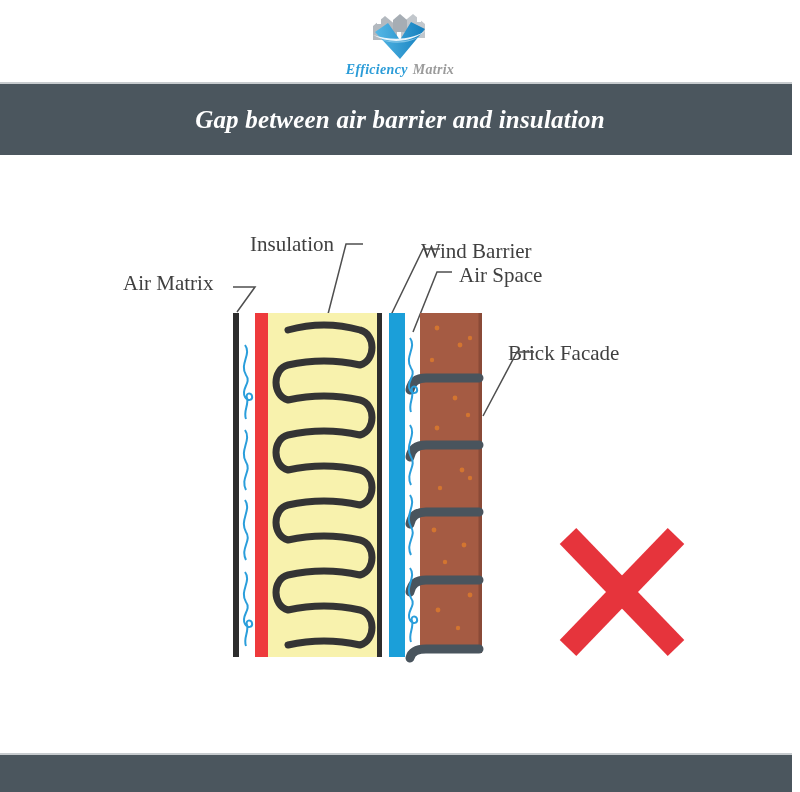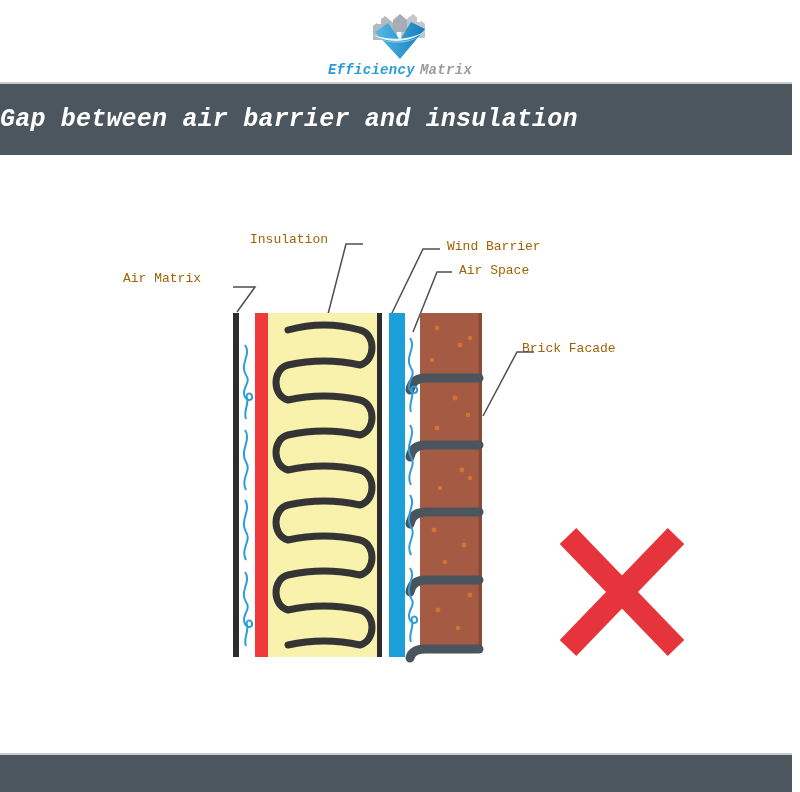--- a/index.html
+++ b/index.html
@@ -1,40 +1,40 @@
 <!DOCTYPE html>
 <html><head>
 <meta charset="utf-8">
 <style>
   html,body{margin:0;padding:0;background:#ffffff;}
   .page{
     position:relative;width:792px;height:792px;overflow:hidden;
-    font-family:Liberation Mono, monospace;background:#ffffff;
+    font-family:Liberation Serif, serif;background:#ffffff;
   }
   
   .logo-wrap{position:absolute;top:10px;left:0;width:800px;text-align:center;}
   .logo-mark{display:block;margin:0 auto;}
   .logo-text{font-size:14px;font-weight:bold;font-style:italic;letter-spacing:.3px;margin-top:2px;}
   .logo-text .w1{color:#2b9cd8;}
   .logo-text .w2{color:#9b9b9b;margin-left:5px;}
   
   .band{position:absolute;left:0;width:800px;background:#4b565e;border-top:2px solid #c7cbce;box-sizing:border-box;}
-  .band.header{top:82px;height:73px;display:flex;align-items:center;}
+  .band.header{top:82px;height:73px;display:flex;align-items:center;justify-content:center;}
   .band.footer{top:753px;height:39px;}
   .band-title{
     color:#ffffff;font-size:25px;font-weight:bold;font-style:italic;
     letter-spacing:.2px;
   }
   
-  .dlabel{position:absolute;color:#a16207;font-size:13px;white-space:nowrap;}
+  .dlabel{position:absolute;color:#404040;font-size:21px;white-space:nowrap;}
   .lbl-air-barrier{left:123px;top:271px;}
   .lbl-insulation{left:250px;top:232px;}
-  .lbl-wind-barrier{left:447px;top:239px;}
+  .lbl-wind-barrier{left:421px;top:239px;}
   .lbl-air-space{left:459px;top:263px;}
-  .lbl-brick-facade{left:522px;top:341px;text-align:right;}
+  .lbl-brick-facade{left:508px;top:341px;text-align:right;}
   .gfx{position:absolute;left:0;top:0;}
 </style>
 </head>
 <body>
 
 <div class="page">
 
   <div class="logo-wrap">
     <svg class="logo-mark" width="66" height="50" viewBox="0 0 66 50">
       <defs>

